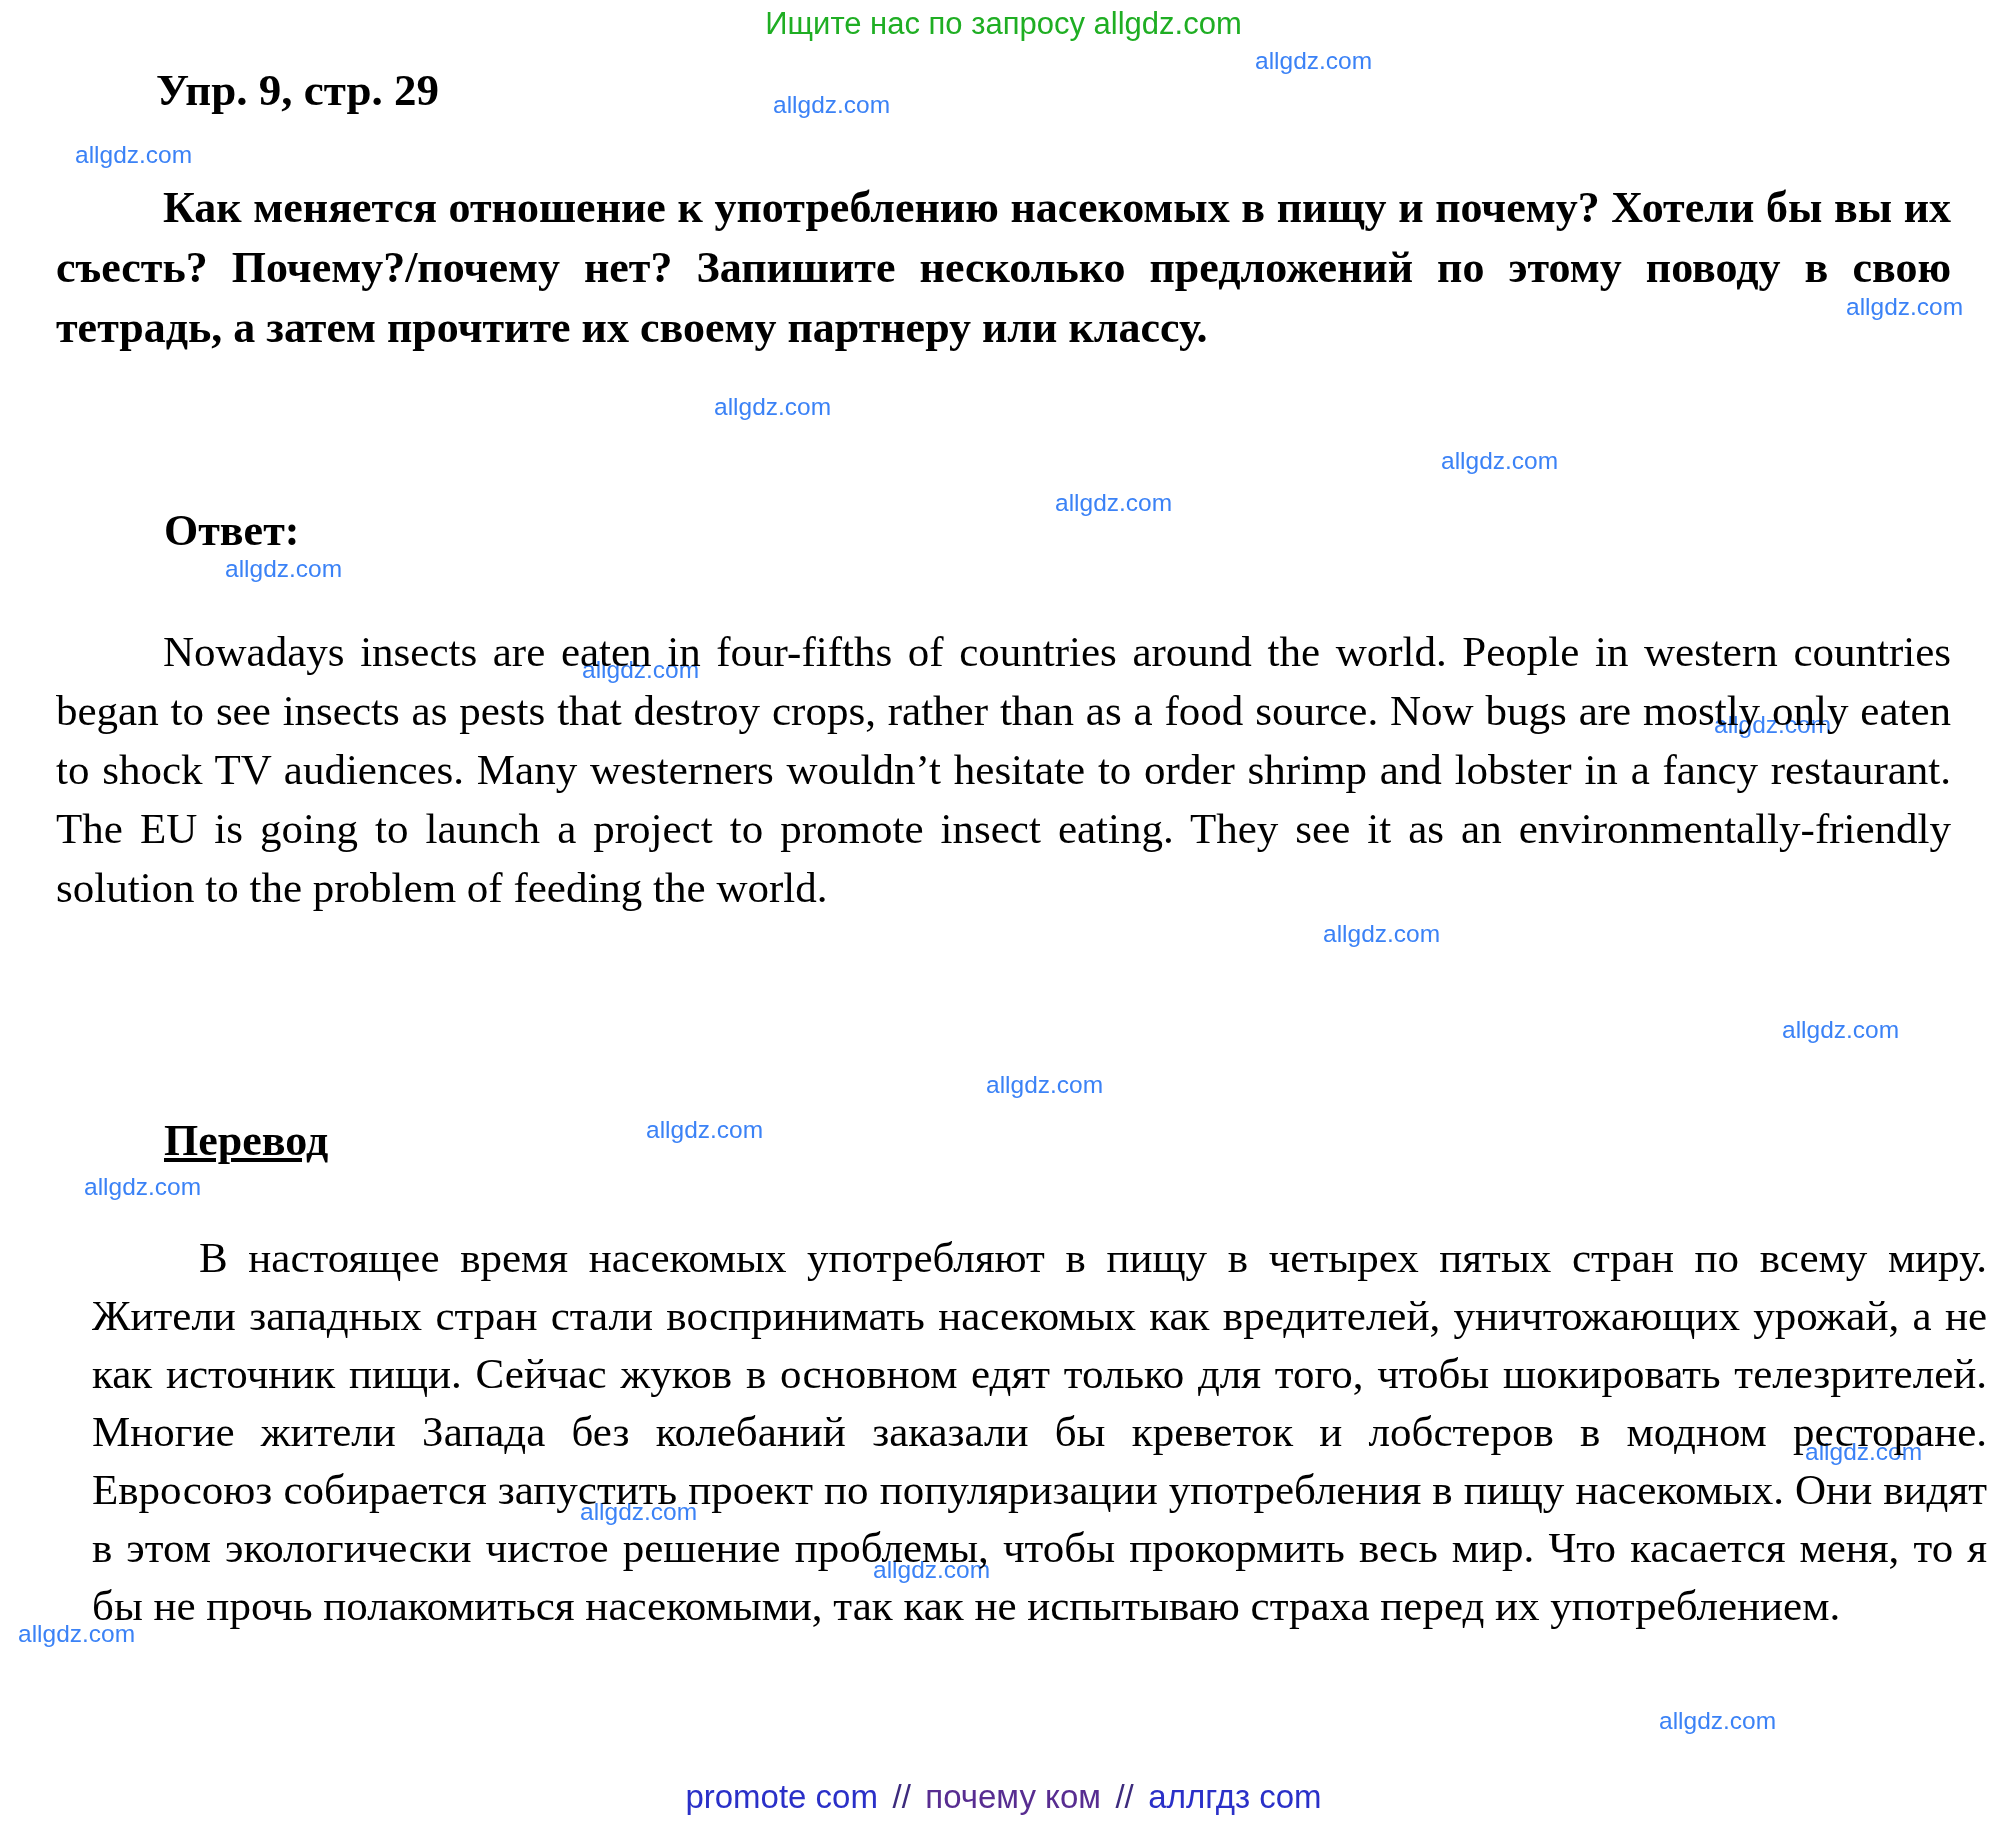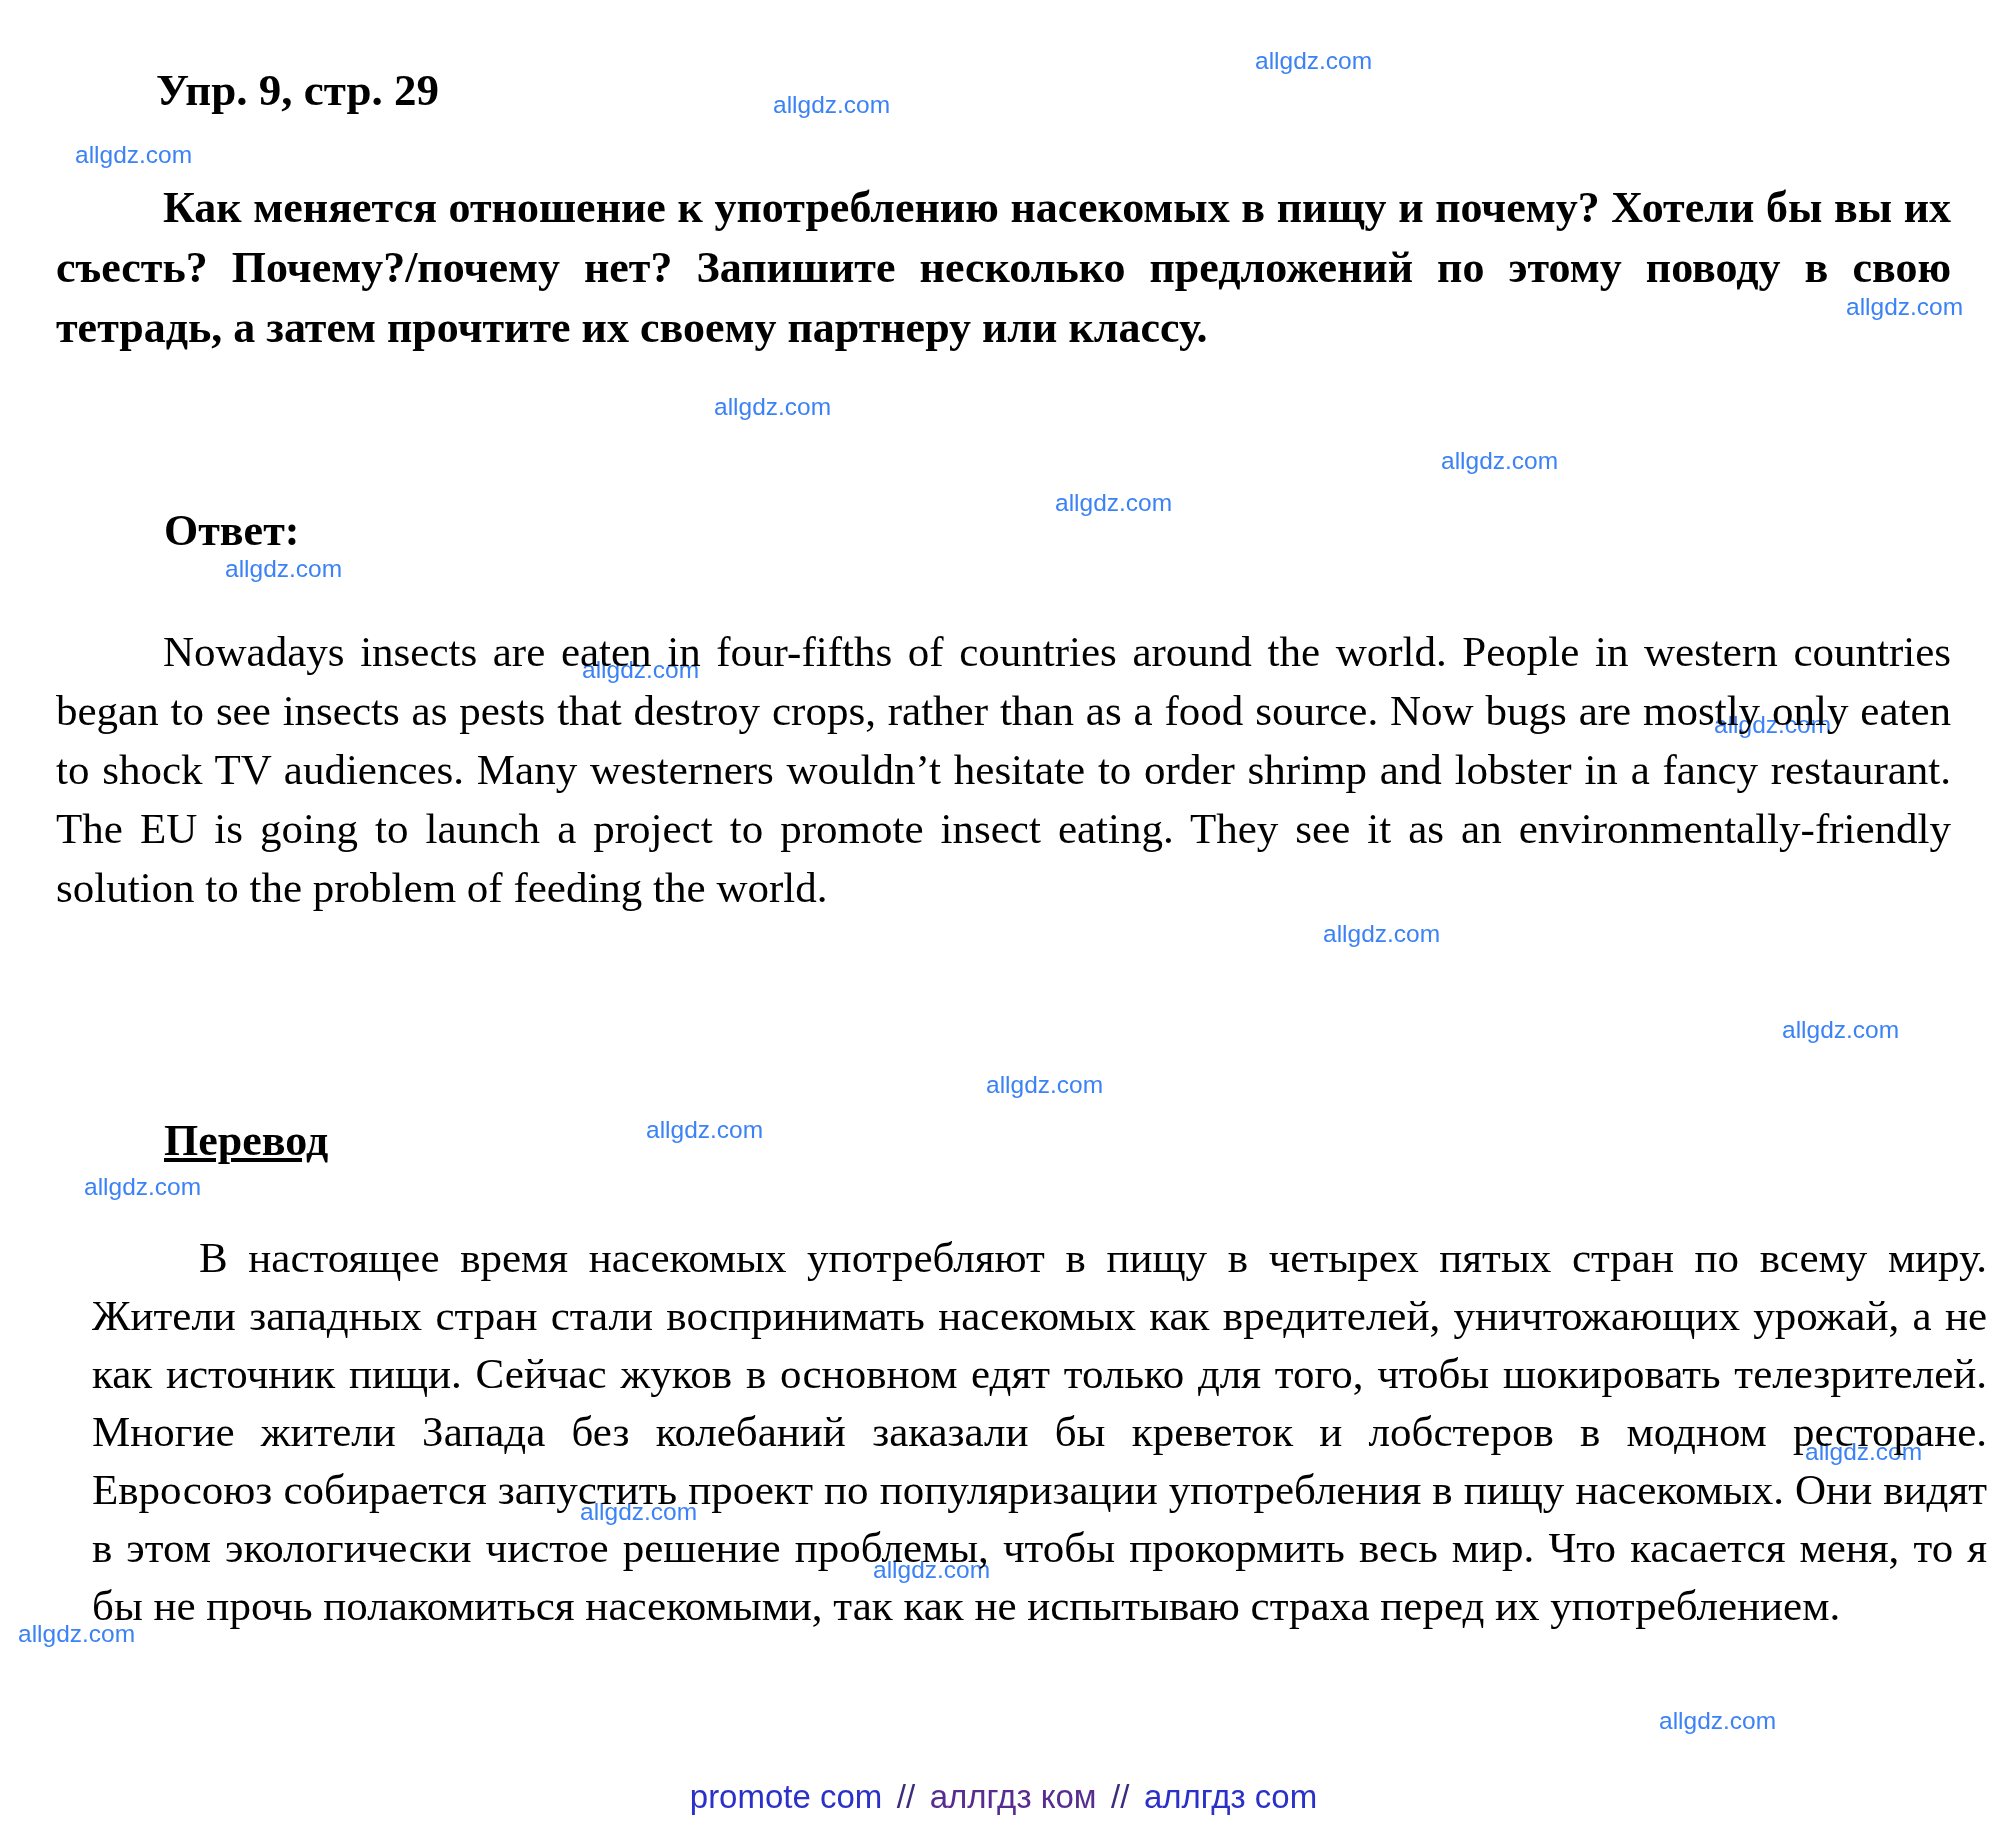--- a/index.html
+++ b/index.html
@@ -87,20 +87,21 @@
   }
   .footer .blue { color: #2a30c8; }
   .footer .purple { color: #582d91; }
   .footer .sep { color: #3d2b7d; margin: 0 14.5px; }
 </style>
 </head>
 <body>
 
 <div class="page">
 
+  <div class="green-header">Ищите нас по запросу allgdz.com</div>
 
   <div>
       <div class="watermark" style="left: 1255px; top: 47px;">allgdz.com</div>
       <div class="watermark" style="left: 773px; top: 91px;">allgdz.com</div>
       <div class="watermark" style="left: 75px; top: 141px;">allgdz.com</div>
       <div class="watermark" style="left: 1846px; top: 293px;">allgdz.com</div>
       <div class="watermark" style="left: 714px; top: 393px;">allgdz.com</div>
       <div class="watermark" style="left: 1441px; top: 447px;">allgdz.com</div>
       <div class="watermark" style="left: 1055px; top: 489px;">allgdz.com</div>
       <div class="watermark" style="left: 225px; top: 555px;">allgdz.com</div>
@@ -126,17 +127,17 @@
 
   <div class="answer">
     <p>Nowadays insects are eaten in four-fifths of countries around the world. People in western countries began to see insects as pests that destroy crops, rather than as a food source. Now bugs are mostly only eaten to shock TV audiences. Many westerners wouldn’t hesitate to order shrimp and lobster in a fancy restaurant. The EU is going to launch a project to promote insect eating. They see it as an environmentally-friendly solution to the problem of feeding the world.</p>
   </div>
 
   <div class="translation-label">Перевод</div>
 
   <p class="translation">В настоящее время насекомых употребляют в пищу в четырех пятых стран по всему миру. Жители западных стран стали воспринимать насекомых как вредителей, уничтожающих урожай, а не как источник пищи. Сейчас жуков в основном едят только для того, чтобы шокировать телезрителей. Многие жители Запада без колебаний заказали бы креветок и лобстеров в модном ресторане. Евросоюз собирается запустить проект по популяризации употребления в пищу насекомых. Они видят в этом экологически чистое решение проблемы, чтобы прокормить весь мир. Что касается меня, то я бы не прочь полакомиться насекомыми, так как не испытываю страха перед их употреблением.</p>
 
   <div class="footer">
-    <span class="blue">promote com</span><span class="sep">//</span><span class="purple">аллгдз ком</span><span class="sep">//</span><span class="blue">аллгдз com</span>
+    <span class="blue">promote com</span><span class="sep">//</span><span class="purple">почему ком</span><span class="sep">//</span><span class="blue">аллгдз com</span>
   </div>
 
 </div>
 
 
 </body></html>

